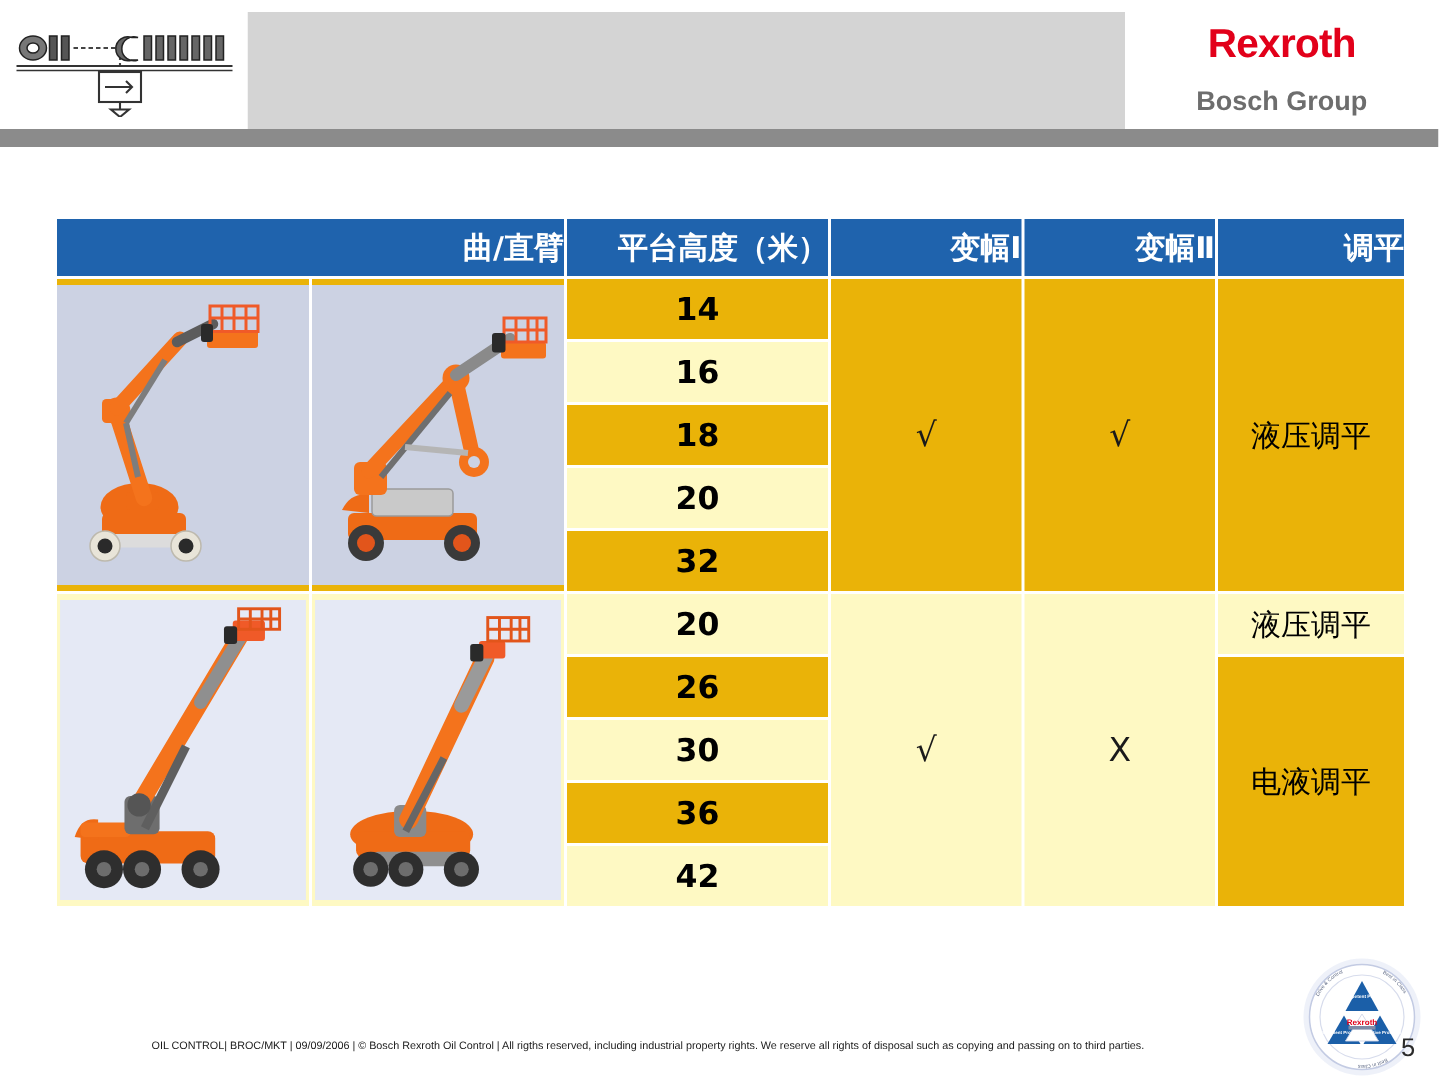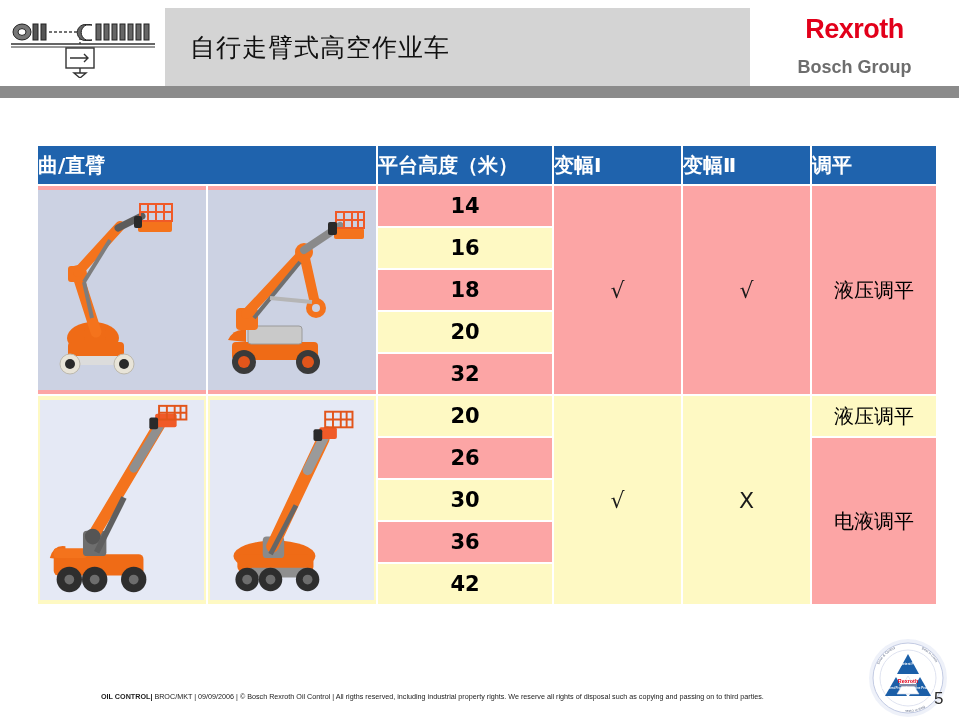--- a/index.html
+++ b/index.html
@@ -108,30 +108,30 @@
     background: #ffffff;
     table-layout: fixed;
   }
   #spec-table th {
     background: #1f63ad;
     color: #ffffff;
     font-size: 20px;
     font-weight: bold;
     height: 38px;
     padding: 0;
-    text-align: left;
+    text-align: right;
     font-family: "DejaVu Sans", "Liberation Sans", sans-serif;
   }
   #spec-table td {
     padding: 0;
     text-align: center;
     vertical-align: middle;
     font-family: "DejaVu Sans", "Liberation Sans", sans-serif;
   }
-  td.shade-dark  { background: #fca5a5; }
+  td.shade-dark  { background: #eab308; }
   td.shade-light { background: #fef9c3; }
 
   td.height-cell {
     font-size: 21px;
     font-weight: bold;
     color: #000000;
     height: 40px;
   }
   td.mark-cell {
     font-size: 22px;
@@ -164,21 +164,21 @@
   
   #footer-text {
     position: absolute;
     left: 101px; top: 692px;
     width: 670px;
     font-size: 7.2px;
     line-height: 1.45;
     color: #1a1a1a;
     font-family: "Liberation Sans", sans-serif;
   }
-  #footer-text b { font-weight: bold; }
+  #footer-text b { font-weight: normal; }
 
   #page-number {
     position: absolute;
     left: 934px; top: 689px;
     font-size: 17px;
     color: #2b2b2b;
     font-family: "Liberation Sans", sans-serif;
   }
 
   #best-in-class-badge {
@@ -224,21 +224,20 @@
 
       <line x1="3" y1="28" x2="147" y2="28" stroke="#333333" stroke-width="1.4"></line>
       <line x1="3" y1="31" x2="147" y2="31" stroke="#333333" stroke-width="1"></line>
 
       <rect x="58" y="32" width="28" height="20" fill="#ffffff" stroke="#333333" stroke-width="1.4"></rect>
       <path d="M62 42 H80 M76 38 L80 42 L76 46" fill="none" stroke="#333333" stroke-width="1.4"></path>
       <path d="M72 52 V57 M66 57 H78 L72 62 Z" fill="#ffffff" stroke="#333333" stroke-width="1.4"></path>
     </svg>
   </div>
 
-  <div id="page-title">自行走臂式高空作业车</div>
 
   <div id="header-rexroth-box">
     <div class="rexroth-word">Rexroth</div>
     <div class="bosch-word">Bosch Group</div>
   </div>
 
   <div id="header-divider"></div>
   <div id="header-underwhite"></div>
 </div>
 

